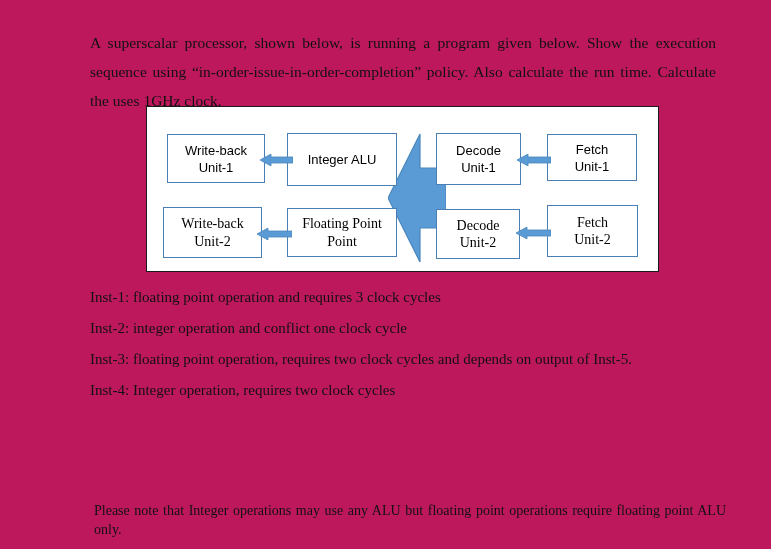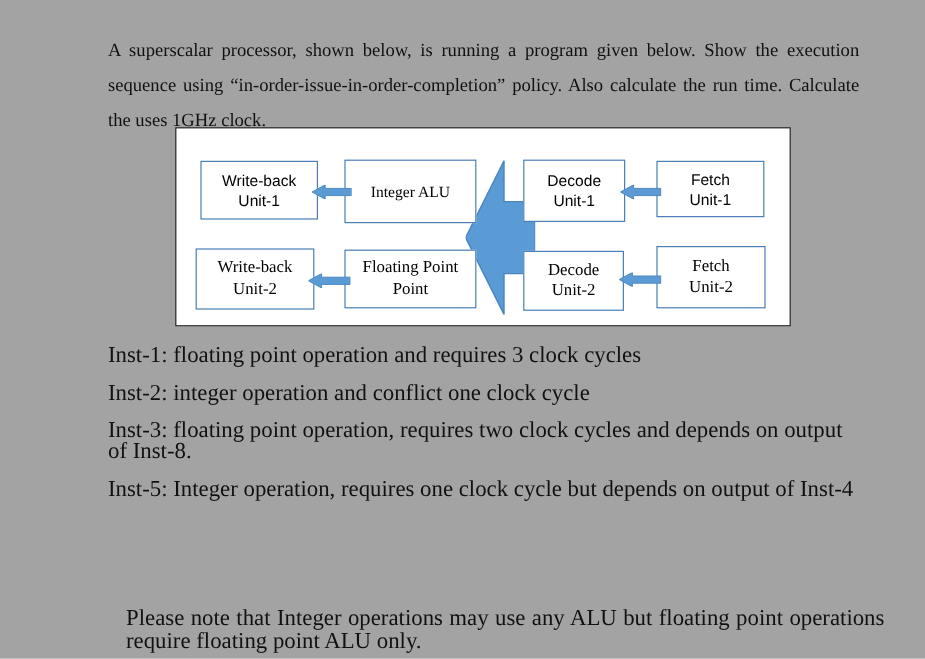--- a/index.html
+++ b/index.html
@@ -5,21 +5,21 @@
 <style>
   html, body {
     margin: 0;
     padding: 0;
     background: #ffffff;
   }
   #page {
     position: relative;
     width: 771px;
     height: 549px;
-    background: #a3a3a3;
+    background: #be185d;
     overflow: hidden;
     font-family: "Liberation Serif", "DejaVu Serif", serif;
     color: #000000;
   }
 
   
   .intro {
     position: absolute;
     left: 90px;
     top: 12px;
@@ -73,21 +73,21 @@
   }
   
   .unit.serif {
     font-family: "Liberation Serif", "DejaVu Serif", serif;
     font-size: 14px;
     line-height: 17.5px;
   }
 
   
   #wb1      { left: 20px;  top: 15px;  width: 98px;  height: 49px; }
-  #ialu     { left: 140px; top: 14px;  width: 110px; height: 53px; font-family: Liberation Serif, serif; }
+  #ialu     { left: 140px; top: 14px;  width: 110px; height: 53px; }
   #dec1     { left: 289px; top: 14px;  width: 85px;  height: 52px; }
   #fetch1   { left: 400px; top: 15px;  width: 90px;  height: 47px; }
   #wb2      { left: 16px;  top: 88px;  width: 99px;  height: 51px; }
   #fpu      { left: 140px; top: 89px;  width: 110px; height: 49px; align-items: center; }
   #dec2     { left: 289px; top: 90px;  width: 84px;  height: 50px; }
   #fetch2   { left: 400px; top: 86px;  width: 91px;  height: 52px; }
 
   
   .arrow-small {
     position: absolute;
@@ -113,35 +113,35 @@
   #big-arrow svg { display: block; width: 100%; height: 100%; }
 
   
   .inst-list {
     position: absolute;
     left: 90px;
     top: 288px;
     width: 630px;
   }
   .inst-line {
-    font-size: 19px;
+    font-size: 15px;
     line-height: 18px;
     margin-bottom: 13px;
     color: #111111;
   }
   .inst-line.wrap {
     text-align: justify;
     line-height: 19px;
   }
   .note {
     position: absolute;
-    left: 105px;
+    left: 94px;
     top: 487px;
     width: 632px;
-    font-size: 19px;
+    font-size: 14px;
     line-height: 19px;
     text-align: justify;
     color: #111111;
   }
 </style>
 </head>
 <body>
 
 <div id="page">
 
@@ -225,19 +225,19 @@
           <polygon points="0,6 11,0 11,3 35,3 35,9 11,9 11,12" fill="#5b9bd5" stroke="#4a86bd" stroke-width="0.8"></polygon>
         </svg>
       </div>
 
     </div>
   </div>
 
   <div class="inst-list">
     <div class="inst-line">Inst-1: floating point operation and requires 3 clock cycles</div>
     <div class="inst-line">Inst-2: integer operation and conflict one clock cycle</div>
-    <div class="inst-line">Inst-3: floating point operation, requires two clock cycles and depends on output of Inst-8.</div>
-    <div class="inst-line">Inst-5: Integer operation, requires one clock cycle but depends on output of Inst-4</div>
+    <div class="inst-line">Inst-3: floating point operation, requires two clock cycles and depends on output of Inst-5.</div>
+    <div class="inst-line">Inst-4: Integer operation, requires two clock cycles</div>
   </div>
 
   <p class="note">Please note that Integer operations may use any ALU but floating point operations require floating point ALU only.</p>
 
 </div>
 
 </body></html>

